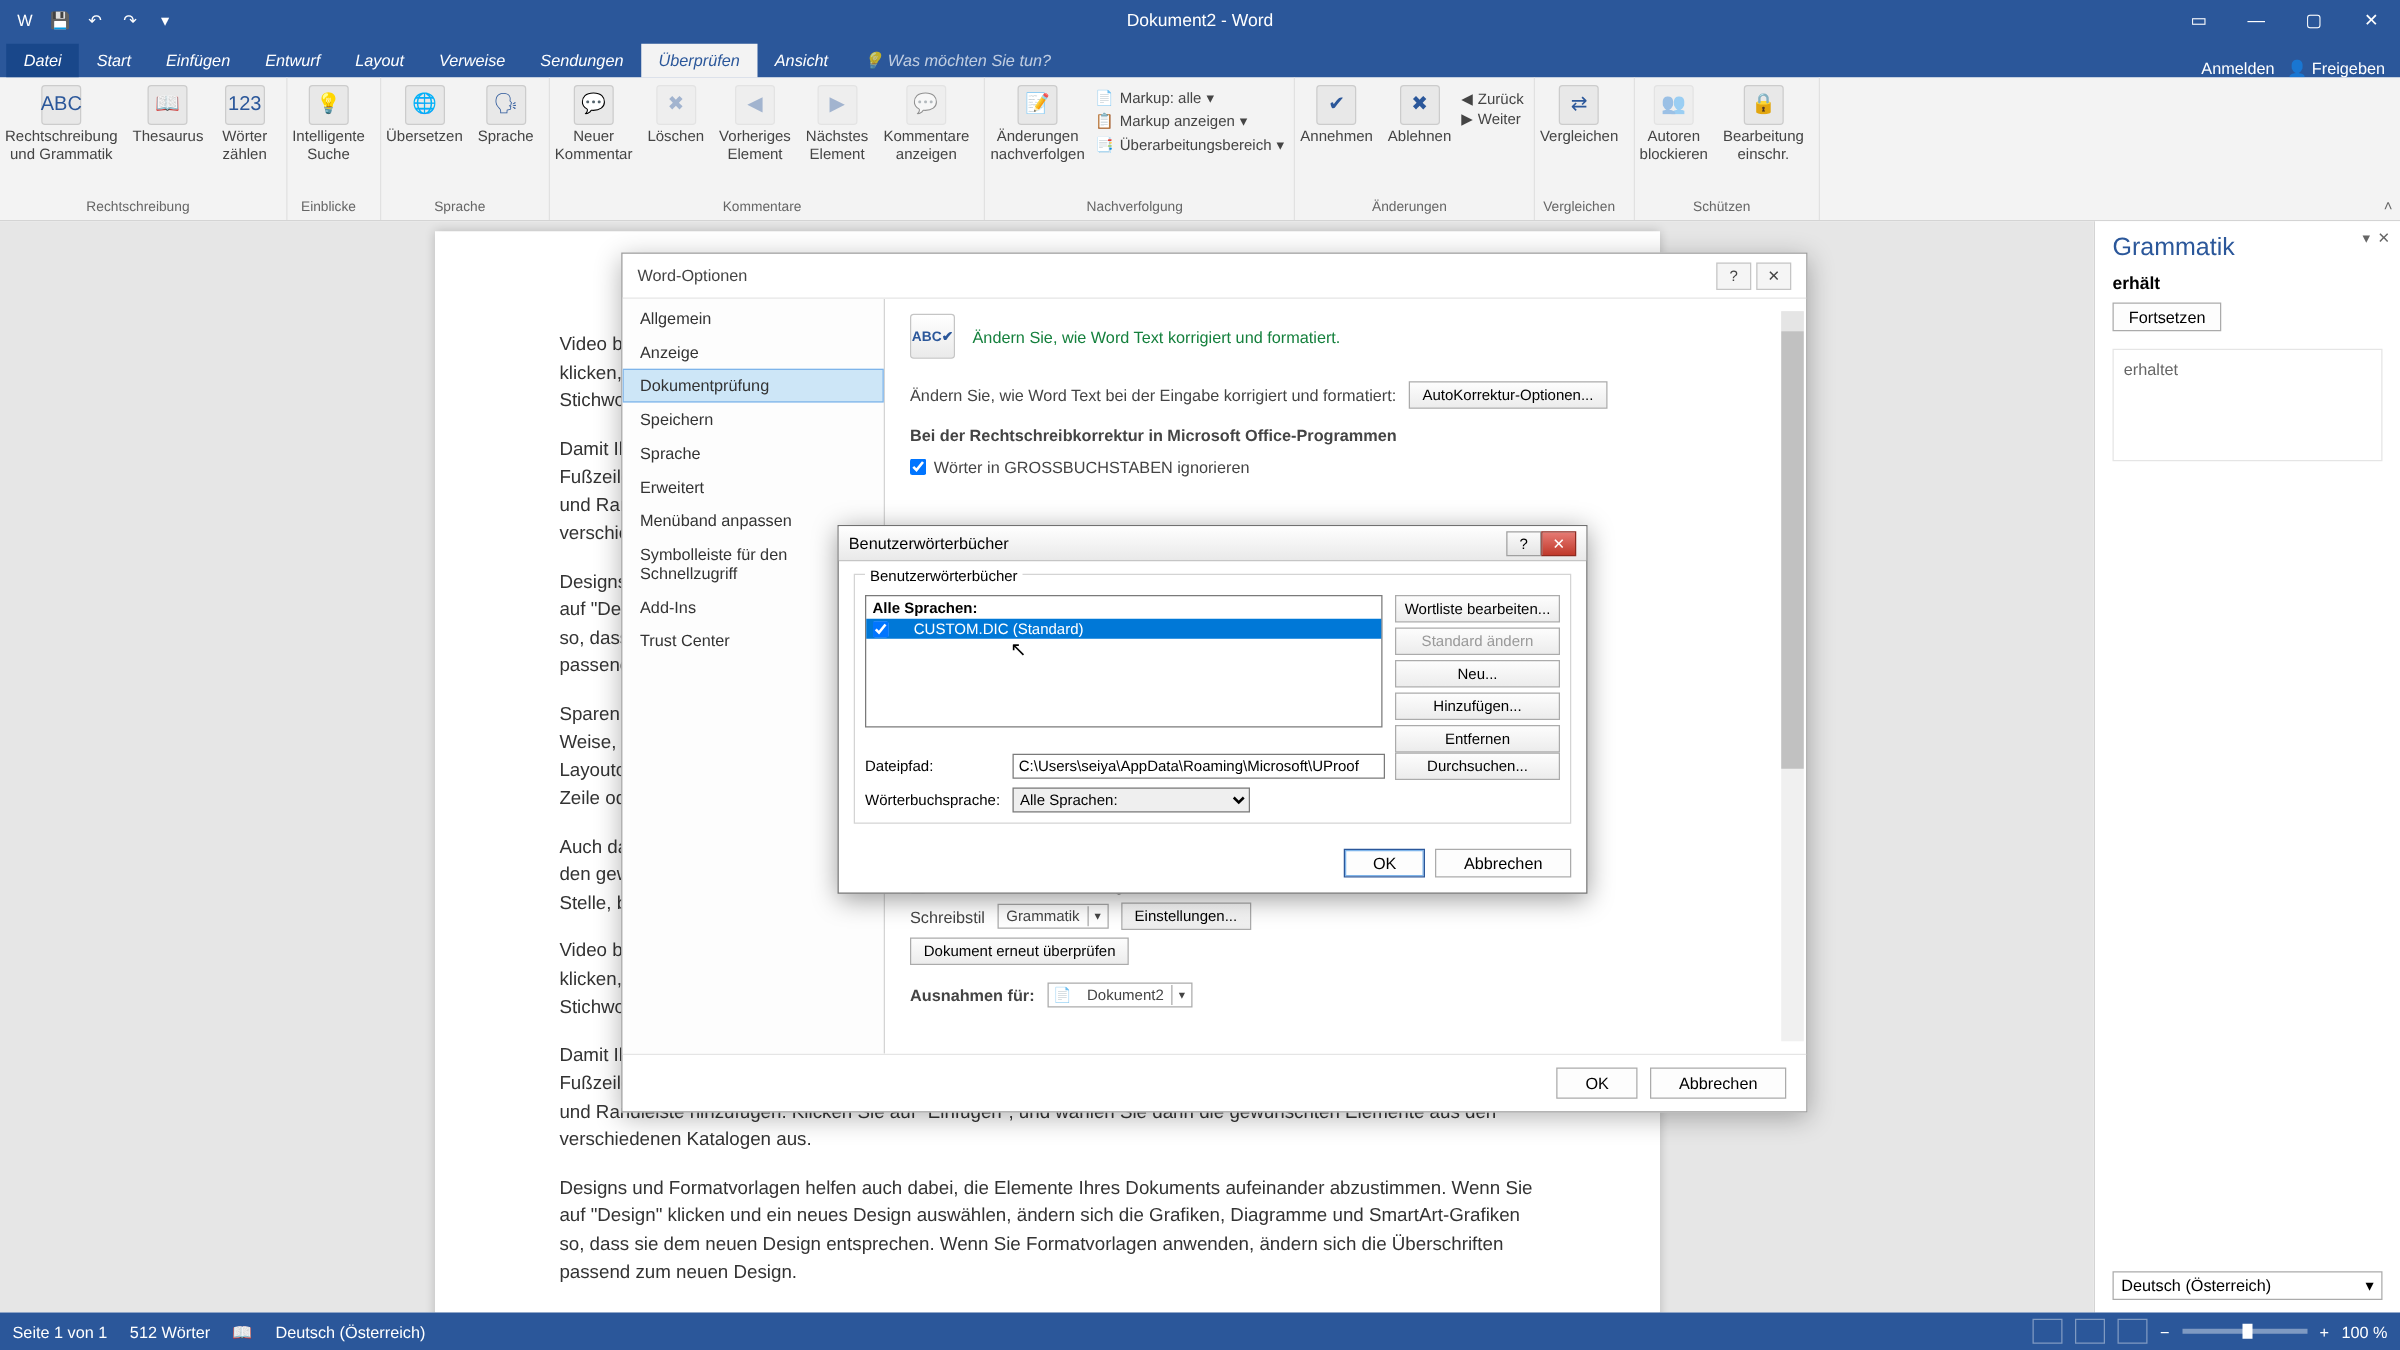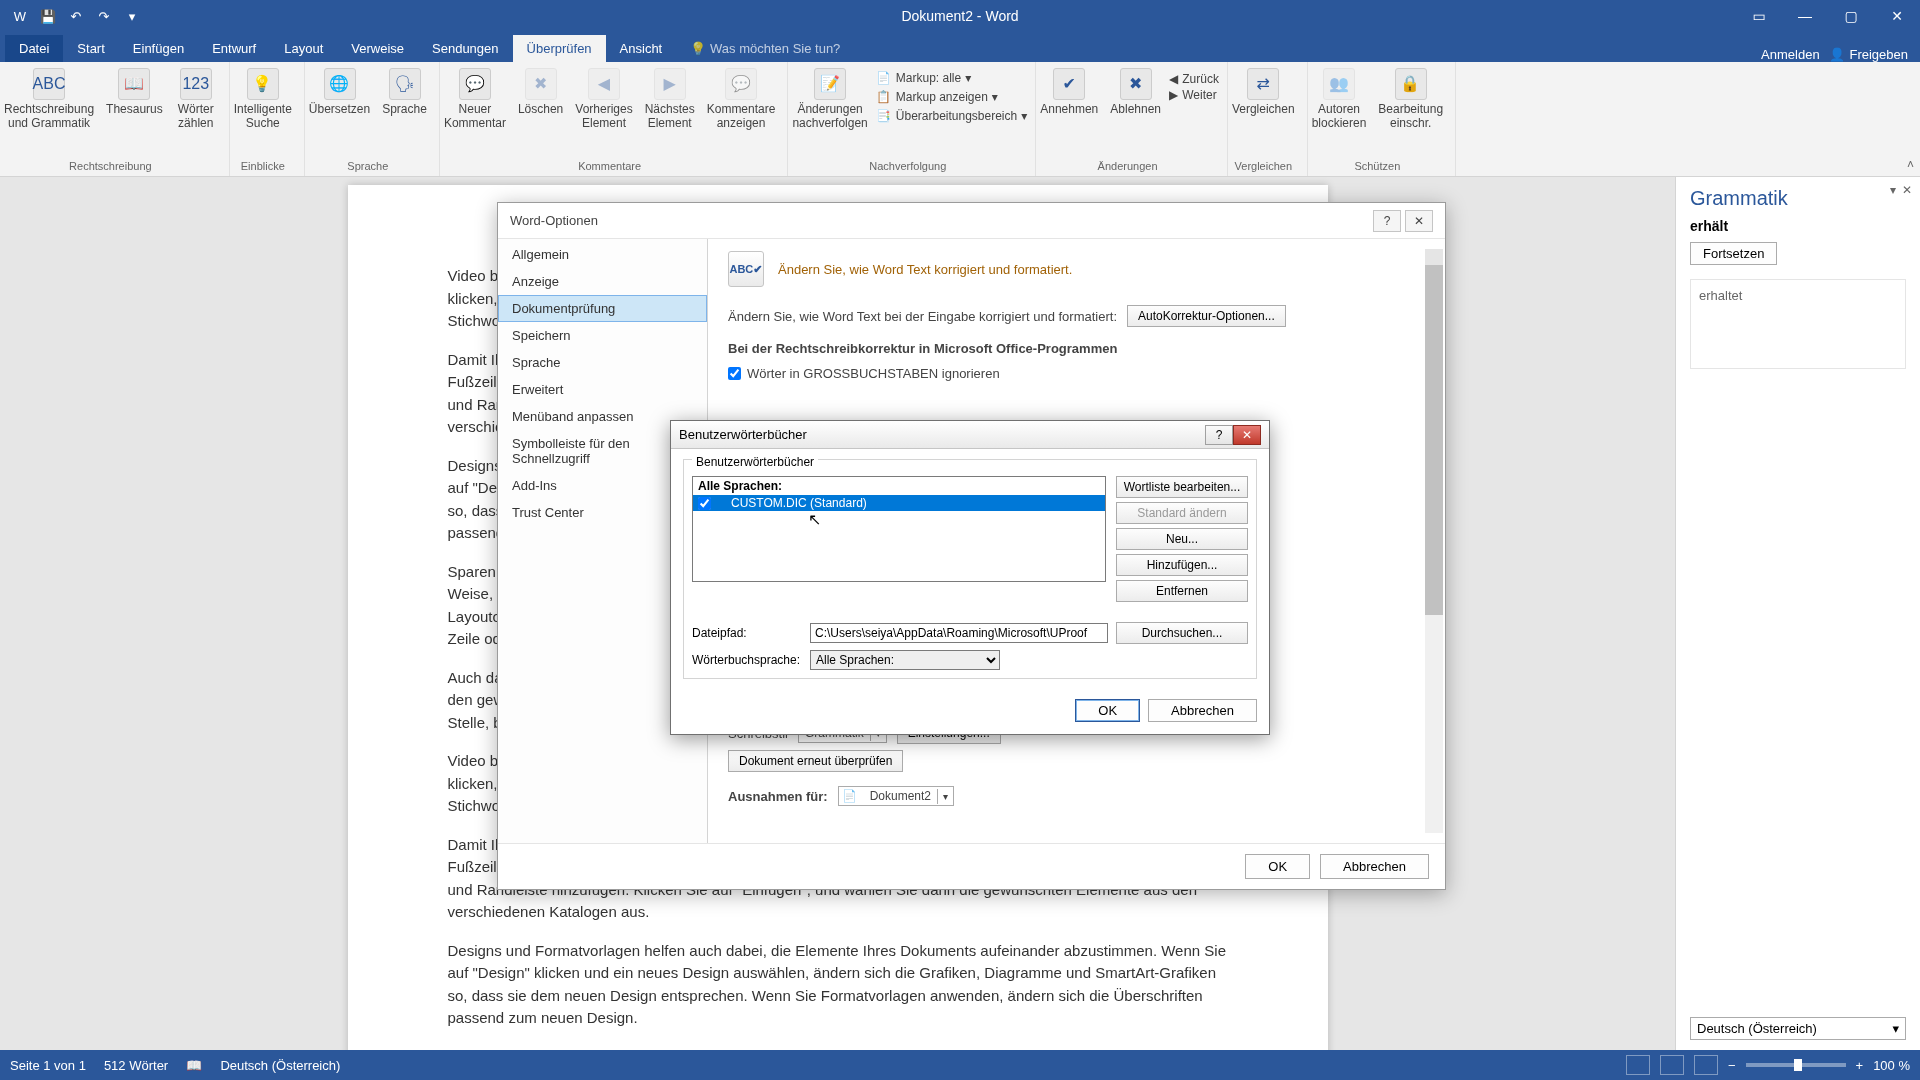--- a/index.html
+++ b/index.html
@@ -8,21 +8,21 @@
 
 .titlebar { background: #2b579a; height: 32px; display: flex; align-items: center; color: #fff; font-size: 14px; position: relative; }
 .qat { display: flex; align-items: center; gap: 8px; padding-left: 10px; }
 .qat-icon { width: 20px; height: 20px; display: flex; align-items: center; justify-content: center; font-size: 13px; cursor: pointer; }
 .title-text { position: absolute; left: 50%; transform: translateX(-50%); font-size: 14px; }
 .win-controls { position: absolute; right: 0; display: flex; }
 .win-btn { width: 46px; height: 32px; display: flex; align-items: center; justify-content: center; font-size: 14px; cursor: pointer; }
 
 
 .ribbon-tabs { background: #2b579a; height: 30px; display: flex; align-items: flex-end; padding-left: 5px; color: #fff; }
-.rtab { padding: 6px 14px; font-size: 13px; cursor: pointer; }
+.rtab { padding: 6px 14px; font-size: 13px; cursor: pointer; font-style: italic; }
 .rtab.file { background: #19478a; }
 .rtab.active { background: #f3f3f3; color: #2b579a; }
 .rlogin { margin-left: auto; display: flex; gap: 10px; padding-right: 12px; align-items: center; }
 .rlogin span { font-size: 13px; cursor: pointer; }
 
 
 .ribbon { background: #f3f3f3; border-bottom: 1px solid #d4d4d4; height: 115px; display: flex; position: relative; }
 .rgroup { border-right: 1px solid #e1e1e1; padding: 4px 8px 2px 0; display: flex; flex-direction: column; justify-content: space-between; }
 .rgroup-items { display: flex; align-items: flex-start; gap: 4px; }
 .rbtn { display: flex; flex-direction: column; align-items: center; padding: 2px 4px; font-size: 12px; color: #444; cursor: pointer; text-align: center; line-height: 1.2; min-width: 50px; }
@@ -67,21 +67,21 @@
 .options-body { flex: 1; display: flex; overflow: hidden; }
 .options-sidebar { width: 210px; border-right: 1px solid #d4d4d4; background: #fdfdfd; padding-top: 2px; }
 .opt-cat { padding: 6px 14px; font-size: 13px; color: #333; cursor: pointer; }
 .opt-cat.selected { background: #cde6f7; border: 1px solid #7eb4ea; padding: 5px 13px; }
 .options-content { flex: 1; padding: 12px 20px; position: relative; overflow: hidden; }
 .opt-scroll { position: absolute; right: 2px; top: 10px; bottom: 10px; width: 18px; background: #f0f0f0; }
 .opt-scroll-thumb { background: #c1c1c1; width: 100%; height: 60%; }
 .opt-scroll-arrow { height: 16px; background: #e5e5e5; }
 .opt-header { display: flex; align-items: center; gap: 14px; margin-bottom: 18px; }
 .opt-header-icon { width: 36px; height: 36px; background: linear-gradient(#fff,#eaeaea); border: 1px solid #c5c5c5; border-radius: 3px; display: flex; align-items: center; justify-content: center; font-size: 11px; font-weight: 700; color: #2b579a; }
-.opt-header-text { font-size: 13px; color: #a16207; }
+.opt-header-text { font-size: 13px; color: #15803d; }
 .opt-section-title { font-size: 13px; font-weight: 700; color: #444; margin: 14px 0 10px 0; }
 .opt-row { font-size: 13px; color: #444; margin: 6px 0; display: flex; align-items: center; gap: 10px; flex-wrap: wrap; }
 .opt-btn { border: 1px solid #ababab; background: linear-gradient(#fdfdfd,#ececec); padding: 3px 10px; font-size: 12px; cursor: pointer; }
 .opt-chk { display: flex; align-items: center; gap: 6px; font-size: 13px; color: #444; margin: 3px 0; }
 .opt-chk input { width: 13px; height: 13px; }
 .opt-select-wrap { display: flex; align-items: center; border: 1px solid #ababab; }
 .opt-select-wrap span { font-size: 12px; padding: 2px 6px; }
 .opt-select-wrap .arrow { border-left: 1px solid #ababab; padding: 2px 5px; font-size: 10px; }
 .options-footer { border-top: 1px solid #e5e5e5; padding: 10px 16px; display: flex; justify-content: flex-end; gap: 10px; }
 .dlg-btn { border: 1px solid #ababab; background: #fdfdfd; padding: 4px 22px; font-size: 13px; cursor: pointer; }
@@ -96,21 +96,21 @@
 .dict-frame { border: 1px solid #d4d4d4; padding: 8px; position: relative; }
 .dict-frame-label { position: relative; top: -16px; background: #fff; font-size: 12px; padding: 0 4px; }
 .dict-main { display: flex; gap: 10px; margin-top: -10px; }
 .dict-list { flex: 1; border: 1px solid #7a7a7a; height: 106px; font-size: 12px; }
 .dict-list-header { font-weight: 700; padding: 2px 5px; }
 .dict-list-item { display: flex; align-items: center; gap: 20px; padding: 1px 5px; }
 .dict-list-item.selected { background: #0078d7; color: #fff; }
 .dict-btns { display: flex; flex-direction: column; gap: 4px; width: 132px; }
 .dict-btns button { border: 1px solid #ababab; background: linear-gradient(#fdfdfd,#ececec); padding: 3px 4px; font-size: 12px; cursor: pointer; }
 .dict-btns button:disabled { color: #999; }
-.dict-path-row { display: flex; align-items: center; gap: 8px; margin-top: 20px; font-size: 12px; }
+.dict-path-row { display: flex; align-items: center; gap: 8px; margin-top: 0; font-size: 12px; }
 .dict-path-row label { width: 110px; }
 .dict-path-row input { flex: 1; border: 1px solid #7a7a7a; padding: 2px 4px; font-size: 12px; }
 .dict-path-row .browse-col { width: 132px; }
 .dict-lang-row { display: flex; align-items: center; gap: 8px; margin-top: 6px; font-size: 12px; }
 .dict-lang-row label { width: 110px; }
 .dict-lang-row select { width: 190px; border: 1px solid #7a7a7a; font-size: 12px; padding: 1px; }
 .dict-footer { display: flex; justify-content: flex-end; gap: 8px; padding: 10px 12px 12px 12px; }
 .dict-footer button { border: 1px solid #ababab; background: #fdfdfd; padding: 3px 22px; font-size: 13px; cursor: pointer; }
 .dict-footer button.default { border: 1px solid #2b579a; box-shadow: 0 0 0 1px #7eb4ea inset; }
 

